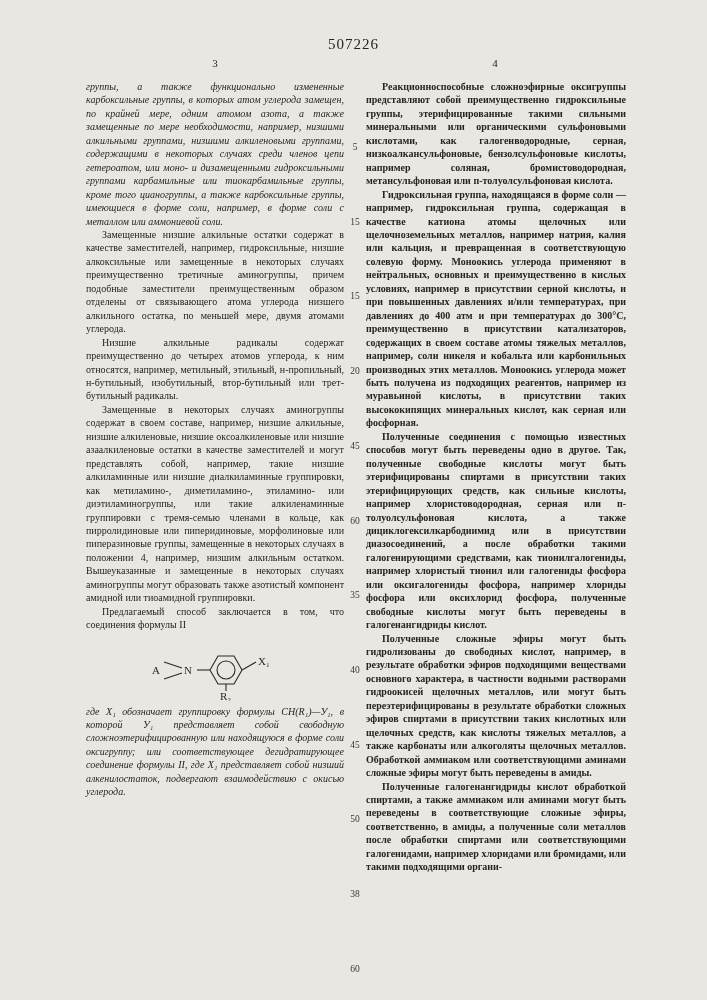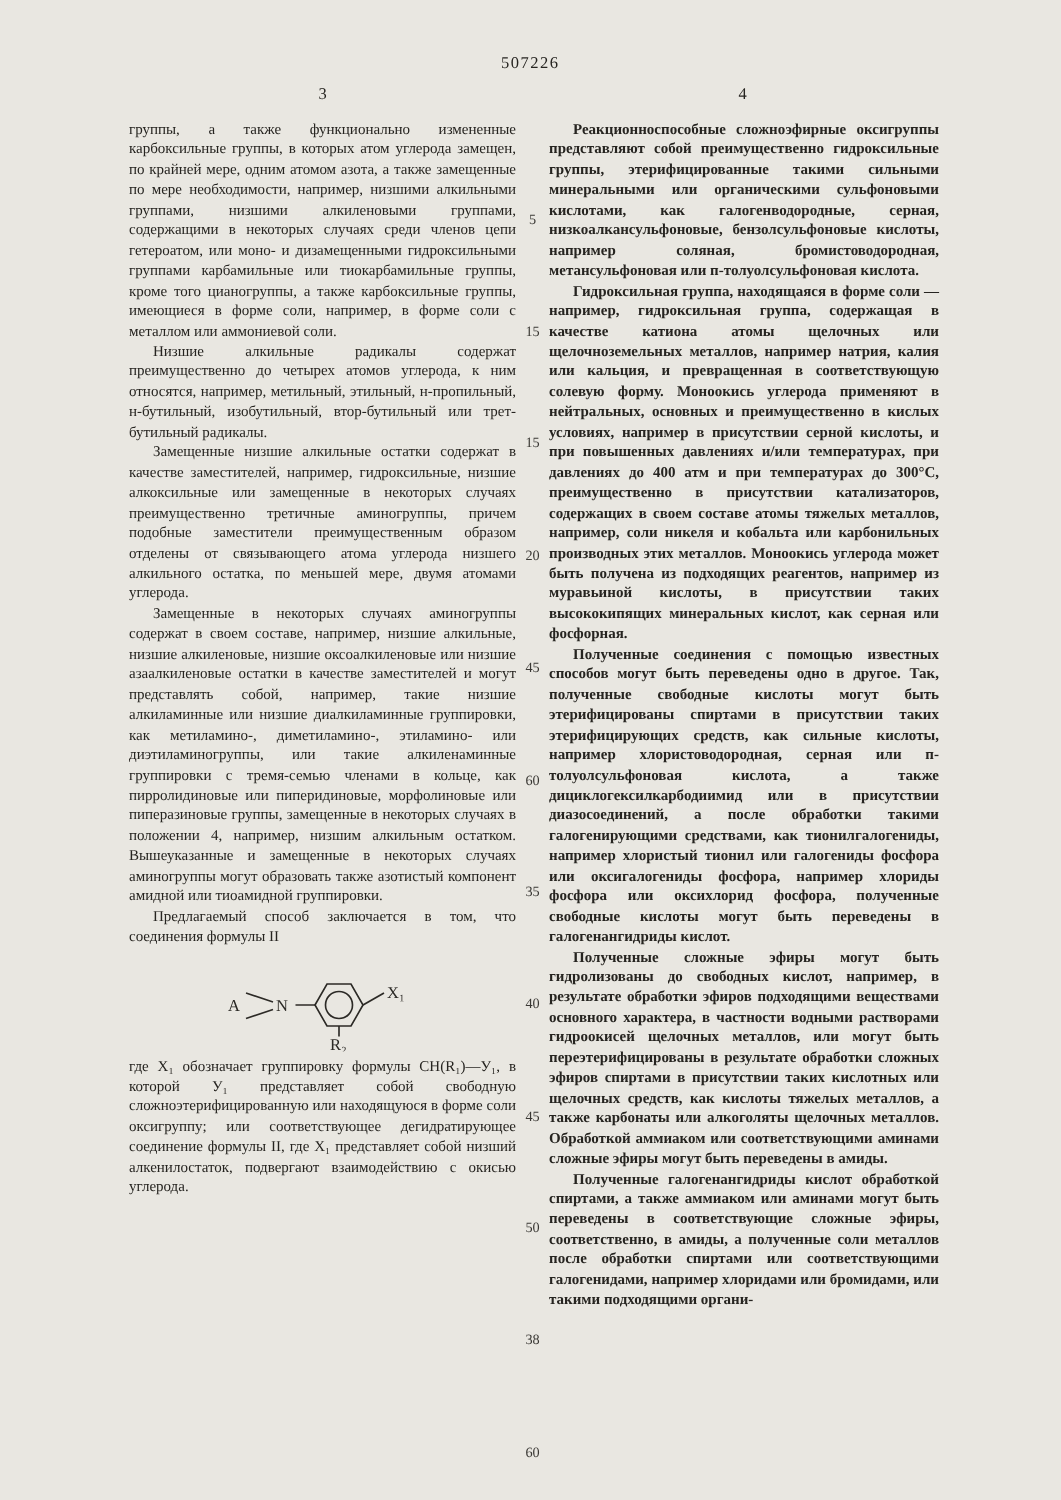--- a/index.html
+++ b/index.html
@@ -15,21 +15,21 @@
     background: #e9e7e1;
     color: #262420;
     overflow: hidden;
   }
   .patent-number {
     position: absolute;
     top: 36px;
     left: 0;
     width: 707px;
     text-align: center;
-    font-size: 11px;
+    font-size: 15px;
     letter-spacing: 1px;
   }
   .col-num {
     position: absolute;
     top: 57px;
     font-size: 11px;
     text-align: center;
   }
   .col-num.left  { left: 86px;  width: 258px; }
   .col-num.right { left: 366px; width: 258px; }
@@ -52,21 +52,21 @@
     flex: 0 0 22px;
     display: flex;
     flex-direction: column;
     align-items: center;
     justify-content: space-between;
     padding: 62px 0 14px 0;
     font-size: 9.5px;
     color: #3a3834;
   }
   .column p { text-indent: 1.6em; }
-  .column p.noindent { text-indent: 0; }
+  .column p.noindent { text-indent: 0; font-style: italic; }
   .formula-wrap {
     display: flex;
     justify-content: center;
     margin: 5px 0 4px 0;
   }
   .formula-wrap svg { display: block; }
   .formula-wrap line, .formula-wrap polygon, .formula-wrap circle {
     stroke: #2c2a26;
     stroke-width: 1.1;
     fill: none;
@@ -84,22 +84,22 @@
 
   <div class="patent-number">507226</div>
 
   <div class="col-num left">3</div>
   <div class="col-num right">4</div>
 
   <div class="columns">
 
     <div class="column left">
       <p class="noindent">группы, а также функционально измененные карбоксильные группы, в которых атом углерода замещен, по крайней мере, одним атомом азота, а также замещенные по мере необходимости, например, низшими алкильными группами, низшими алкиленовыми группами, содержащими в некоторых случаях среди членов цепи гетероатом, или моно- и дизамещенными гидроксильными группами карбамильные или тиокарбамильные группы, кроме того цианогруппы, а также карбоксильные группы, имеющиеся в форме соли, например, в форме соли с металлом или аммониевой соли.</p>
+      <p>Замещенные низшие алкильные остатки содержат в качестве заместителей, например, гидроксильные, низшие алкоксильные или замещенные в некоторых случаях преимущественно третичные аминогруппы, причем подобные заместители преимущественным образом отделены от связывающего атома углерода низшего алкильного остатка, по меньшей мере, двумя атомами углерода.</p>
       <p>Низшие алкильные радикалы содержат преимущественно до четырех атомов углерода, к ним относятся, например, метильный, этильный, н-пропильный, н-бутильный, изобутильный, втор-бутильный или трет-бутильный радикалы.</p>
-      <p>Замещенные низшие алкильные остатки содержат в качестве заместителей, например, гидроксильные, низшие алкоксильные или замещенные в некоторых случаях преимущественно третичные аминогруппы, причем подобные заместители преимущественным образом отделены от связывающего атома углерода низшего алкильного остатка, по меньшей мере, двумя атомами углерода.</p>
       <p>Замещенные в некоторых случаях аминогруппы содержат в своем составе, например, низшие алкильные, низшие алкиленовые, низшие оксоалкиленовые или низшие азаалкиленовые остатки в качестве заместителей и могут представлять собой, например, такие низшие алкиламинные или низшие диалкиламинные группировки, как метиламино-, диметиламино-, этиламино- или диэтиламиногруппы, или такие алкиленаминные группировки с тремя-семью членами в кольце, как пирролидиновые или пиперидиновые, морфолиновые или пиперазиновые группы, замещенные в некоторых случаях в положении 4, например, низшим алкильным остатком. Вышеуказанные и замещенные в некоторых случаях аминогруппы могут образовать также азотистый компонент амидной или тиоамидной группировки.</p>
       <p>Предлагаемый способ заключается в том, что соединения формулы II</p>
 
       <div class="formula-wrap">
         <svg width="150" height="64" viewBox="0 0 150 64">
           <text x="12" y="37">A</text>
           <line x1="24" y1="25" x2="42" y2="31"></line>
           <line x1="24" y1="42" x2="42" y2="36"></line>
           <text x="44" y="37">N</text>
           <line x1="57" y1="33" x2="70" y2="33"></line>

